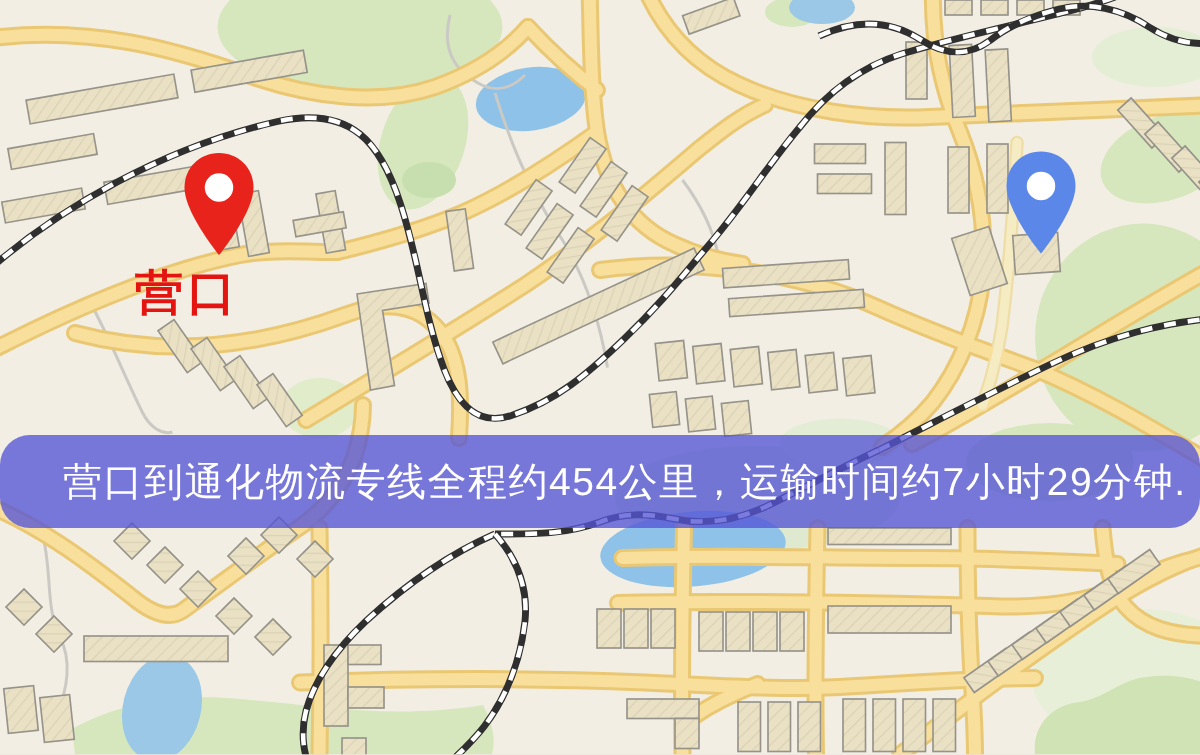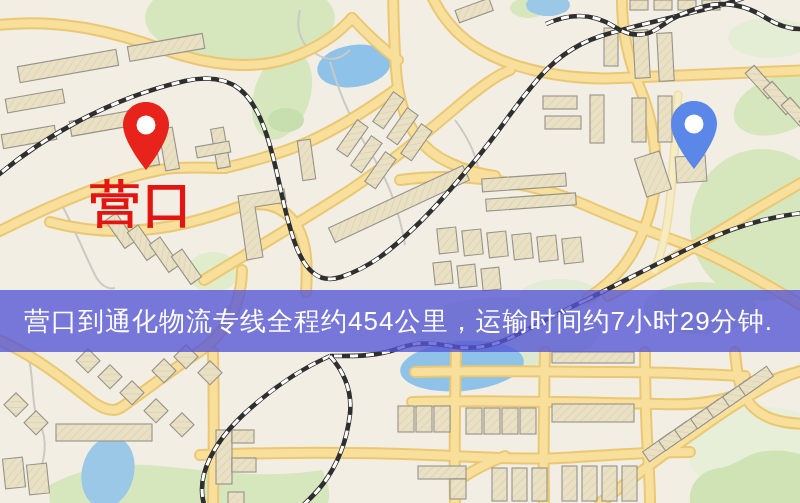--- a/index.html
+++ b/index.html
@@ -11,27 +11,27 @@
   .rf{fill:none;stroke:#f8df9b;stroke-width:8;stroke-linecap:round;stroke-linejoin:round;}
   .rc.minor{stroke:#eedda6;stroke-width:9;}
   .rf.minor{stroke:#f6ecc4;stroke-width:6;}
   
   .rail-b{fill:none;stroke:#2f2f2f;stroke-width:4.6;stroke-linecap:butt;}
   .rail-d{fill:none;stroke:#ffffff;stroke-width:3;stroke-dasharray:8 8;}
   
   .bld{fill:url(#bp);stroke:#96938a;stroke-width:1.1;}
   .thin-path{fill:none;stroke:#cbc9c4;stroke-width:2;}
   .pin{position:absolute;width:48px;height:70px;}
-  .city-label{position:absolute;font-size:50px;font-weight:700;letter-spacing:3px;
+  .city-label{position:absolute;font-size:32px;font-weight:700;letter-spacing:3px;
               line-height:1;white-space:nowrap;text-shadow:0 0 1px rgba(255,255,255,.4);}
   #origin-label{left:90px;top:179px;}
   #destination-label{left:640px;top:179px;}
   #route-banner{position:absolute;left:0;top:290px;width:800px;height:62px;
       background:rgba(84,84,214,0.78);display:flex;align-items:center;
-      padding-left:24px;box-sizing:border-box;}
+      padding-left:42px;box-sizing:border-box;border-radius:20px;}
   #route-banner span{color:#ffffff;font-size:26px;letter-spacing:1px;white-space:nowrap;}
 </style>
 </head>
 <body>
 
 <div id="stage">
 
   <svg id="map-svg" width="800" height="503" viewBox="0 0 800 503">
     <defs>
       <pattern id="bp" width="6" height="6" patternUnits="userSpaceOnUse" patternTransform="rotate(45)">

